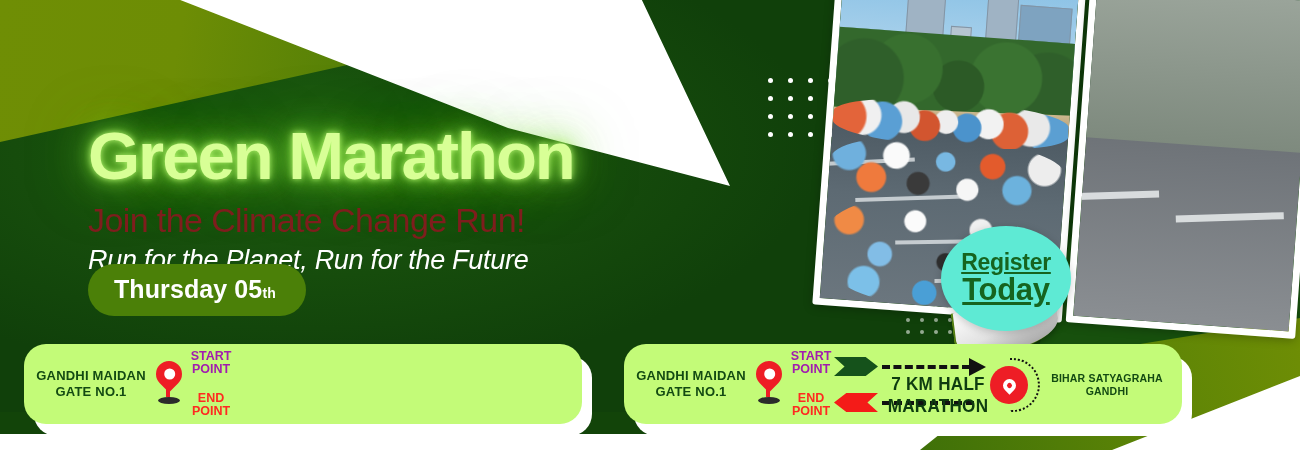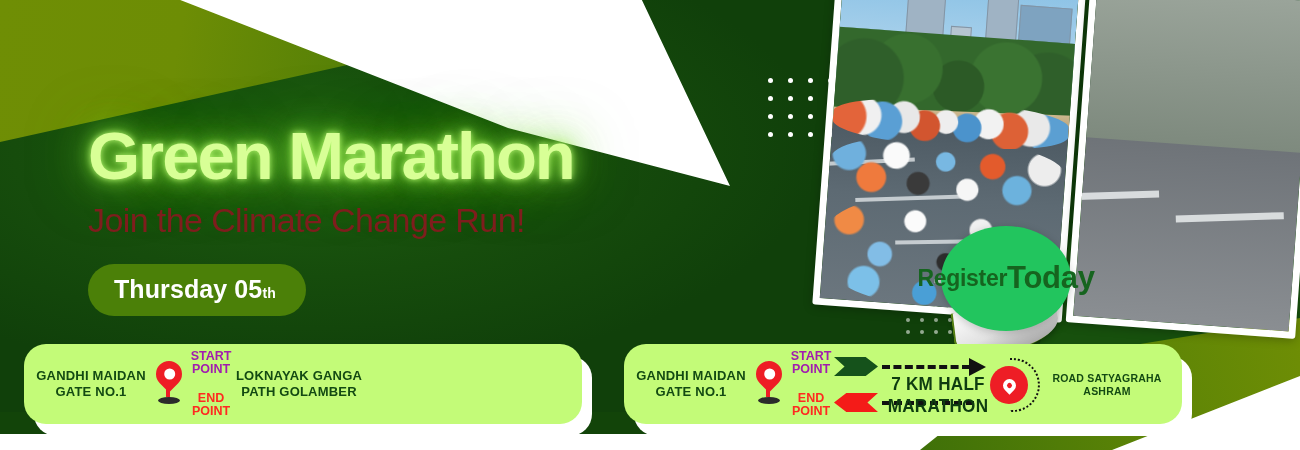--- a/index.html
+++ b/index.html
@@ -114,25 +114,26 @@
   .leg { position:absolute; background:#d8a887; border-radius:6px; }
   .shoe { position:absolute; background:#f0f0f0; border-radius:5px 8px 4px 4px; }
   .lanemark { position:absolute; background:#e9eced; opacity:.85; }
 
   
   #register-badge {
     position:absolute; left:941px; top:226px; width:130px; height:105px;
   }
   .badge-circle {
     position:absolute; inset:0;
-    background:#22c55e; border-radius:50%;
-    display:flex; flex-direction:row;
+    background:#5eead4; border-radius:50%;
+    display:flex; flex-direction:column;
     align-items:center; justify-content:center;
     color:#16641f; font-weight:bold; line-height:1.05;
     box-shadow:0 2px 8px rgba(0,0,0,.2);
+    text-decoration:underline;
   }
   .badge-l1 { font-size:23px; letter-spacing:-.3px; }
   .badge-l2 { font-size:31px; letter-spacing:-.3px; }
   .badge-peel {
     position:absolute; left:14px; bottom:-20px; width:104px; height:44px;
     background:linear-gradient(160deg,#ffffff 0%, #e2e2e2 48%, #b9b9b9 72%, #8f8f8f 100%);
     border-radius:0 0 70% 40%;
     transform:rotate(-7deg);
     box-shadow:0 3px 6px rgba(0,0,0,.3);
   }
@@ -400,41 +401,39 @@
     <div class="badge-peel"></div>
     <div class="badge-circle">
       <span class="badge-l1">Register</span>
       <span class="badge-l2">Today</span>
     </div>
   </div>
 
   <div id="headline-block">
     <div id="title-main">Green Marathon</div>
     <div id="title-sub">Join the Climate Change Run!</div>
+    <div id="title-tag">Run for the Planet, Run for the Future</div>
   </div>
 
   <div id="date-badge">
     <span>Thursday 05</span>
     <sup>th</sup>
   </div>
 
   <div class="route-shadow" id="route-shadow-left"></div>
   <div class="route-card" id="route-card-left">
     <div class="origin">GANDHI MAIDAN GATE NO.1</div>
     <div class="pin-wrap">
       <div class="pin-tail"></div>
         <div class="pin"></div>
         <div class="pin-shadow"></div>
     </div>
     <div class="pts">
       <span class="start">START POINT</span>
       <span class="end">END POINT</span>
-    </div>
-    <div class="dest">
-      <span>LOKNAYAK GANGA PATH GOLAMBER</span>
     </div>
   </div>
 
   <div class="route-shadow" id="route-shadow-right"></div>
   <div class="route-card" id="route-card-right">
     <div class="origin">GANDHI MAIDAN GATE NO.1</div>
     <div class="pin-wrap">
       <div class="pin-tail"></div>
         <div class="pin"></div>
         <div class="pin-shadow"></div>
@@ -449,17 +448,17 @@
       <div class="arrow-head arrow-right"></div>
       <div class="chev chev-end"></div>
       <div class="dash dash-bot"></div>
       <div class="loop"></div>
       <div class="route-label">7 KM HALF MARATHON</div>
       <div class="dest-marker">
           <div class="dp"></div>
         </div>
     </div>
     <div class="dest">
-      <span class="sub">ROAD SATYAGRAHA ASHRAM</span>
+      <span class="sub">BIHAR SATYAGRAHA GANDHI</span>
     </div>
   </div>
 
 </div>
 
 </body></html>

